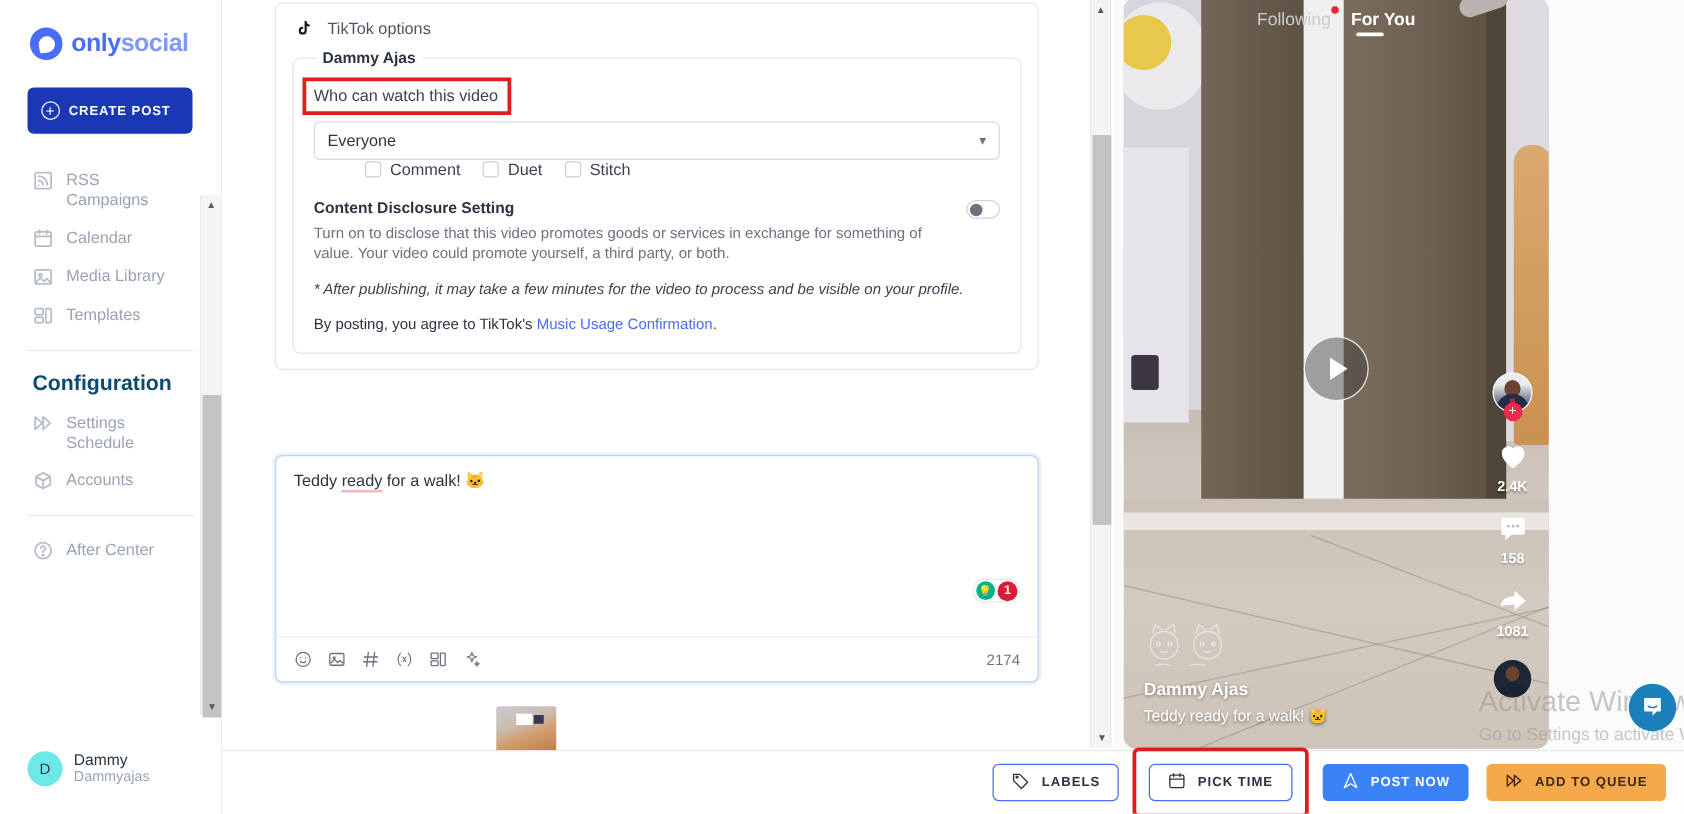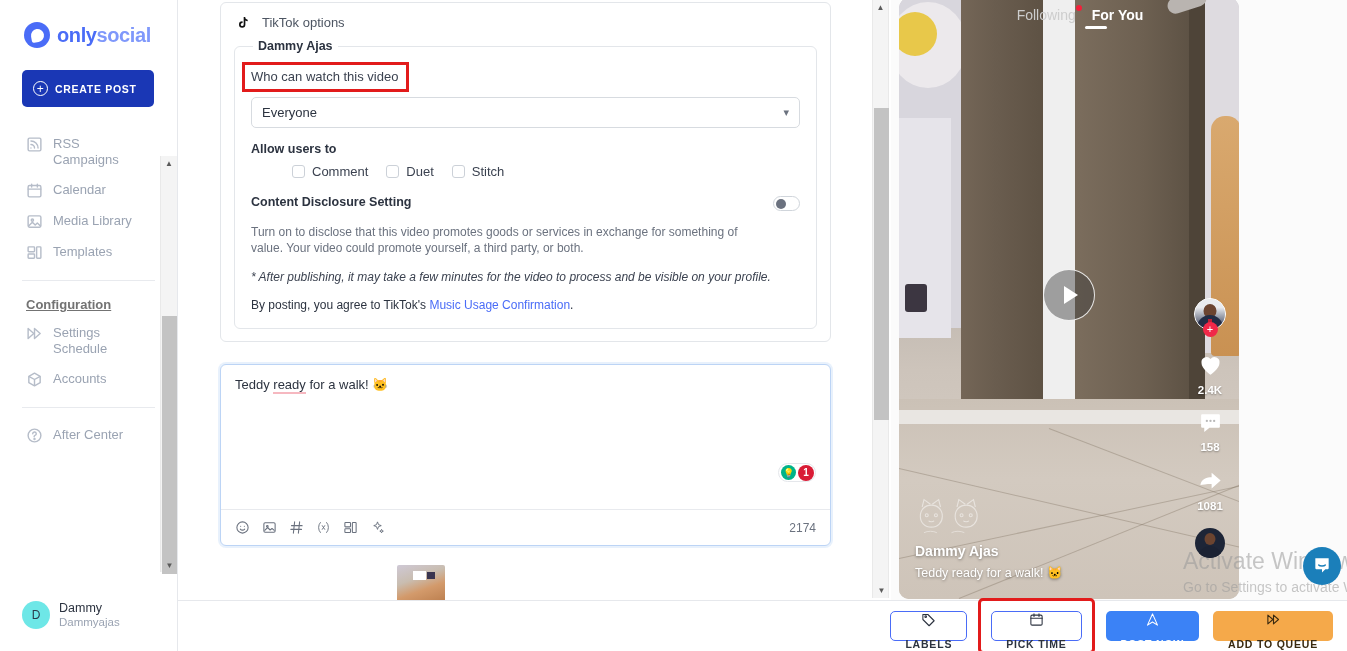--- a/index.html
+++ b/index.html
@@ -36,21 +36,21 @@
   .plus-ic { width:15px;height:15px;border:1.6px solid #fff;border-radius:50%;
      display:flex;align-items:center;justify-content:center;font-size:12px;line-height:1;font-weight:400;}
 
   .nav-scroll { margin-top:22px; }
   .nav-item { display:flex; align-items:flex-start; gap:10px; padding:7px 0 7px 26px;
      color:#9aa3b2; font-size:13px; cursor:pointer; line-height:16px; }
   .nav-item .lbl { max-width:88px; }
   .nav-ic { width:17px;height:17px;flex:0 0 17px; margin-top:0px; color:#b6bdc9; }
   .nav-ic svg { display:block; width:17px; height:17px; }
   .divider { height:1px; background:#e8eaee; margin:12px 22px; }
-  .section-title { padding:4px 0 6px 26px; font-size:13px; font-weight:700; color:#737373;text-decoration:underline; }
+  .section-title { padding:4px 0 6px 26px; font-size:17px; font-weight:700; color:#0c4a6e; }
 
   .user-row { position:absolute; bottom:22px; left:22px; display:flex; align-items:center; gap:9px; }
   .avatar-c { width:28px;height:28px;border-radius:50%;background:#6ee7e7;color:#2b3a4a;
      display:flex;align-items:center;justify-content:center;font-size:12px;font-weight:500;}
   .u-name { font-size:12.5px; color:#2c3340; line-height:14px;}
   .u-handle { font-size:11.5px; color:#9aa3b2; line-height:14px;}
 
   
   .sb-scroll { position:absolute; right:0px; top:156px; width:17px; height:416px; background:#f4f4f4;
      border-left:1px solid #e9e9e9; }
@@ -91,21 +91,21 @@
   .cbrow { display:flex; align-items:center; gap:18px;margin-left:41px; }
   .cb { display:flex; align-items:center; gap:7px; font-size:13px; color:#3b4250; cursor:pointer;}
   .cbox { width:13px;height:13px;border:1px solid #ccd1d8; border-radius:3px; background:#fff; flex:0 0 13px;}
 
   .disc-row { display:flex; align-items:flex-start; justify-content:space-between; margin-top:16px; }
   .disc-title { font-size:12.5px; font-weight:700; color:#2c3340; }
   .toggle { width:27px;height:15px;border-radius:9px;border:1px solid #d0d5db;background:#fff;
      position:relative; flex:0 0 27px; cursor:pointer; margin-top:1px;}
   .toggle i { position:absolute; left:2px; top:1.5px; width:10px;height:10px;border-radius:50%;
      background:#6b727f; display:block;}
-  .disc-desc { font-size:12px; color:#6b727f; line-height:16px; margin-top:13px; max-width:520px;}
+  .disc-desc { font-size:12px; color:#6b727f; line-height:16px; margin-top:3px; max-width:520px;}
   .note { font-size:12px; color:#3b4250; font-style:italic; line-height:16px; margin-top:13px; max-width:520px;}
   .agree { font-size:12px; color:#2c3340; margin-top:13px; }
   .agree a { color:#4a6cf7; text-decoration:none; }
 
   
   .editor {
     position:absolute; left:42px; top:364px; width:611px; height:182px;
     border:1px solid #bcd4f5; border-radius:6px; background:#fff;
     box-shadow:0 0 0 2px rgba(190,215,246,0.35);
   }
@@ -158,21 +158,21 @@
   .door-edge { position:absolute; left:290px; top:0; width:16px; height:425px; background:#4e4438;}
   .wall-right { position:absolute; left:306px; top:0; width:40px; height:355px; background:#dedbe0;}
   .board { position:absolute; left:312px; top:118px; width:30px; height:240px;
      background:linear-gradient(180deg,#d9a96f,#c99152); border-radius:14px 14px 4px 4px;}
   .floor { position:absolute; left:0; bottom:0; width:100%; height:200px;
      background:linear-gradient(180deg,#cbc1b6 0%,#d3cac0 40%,#cec4b9 100%);}
   .floor-line { position:absolute; background:rgba(120,105,90,0.35); height:1px; transform-origin:left center;}
   .baseboard { position:absolute; left:0; top:412px; width:346px; height:14px; background:#e9e6e2; }
   .handle-top { position:absolute; left:268px; top:-4px; width:40px;height:16px;background:#b9b4b0;border-radius:8px; transform:rotate(-18deg);}
 
-  .tabs { position:absolute; top:9px; left:11px; width:100%; display:flex; justify-content:center;
+  .tabs { position:absolute; top:9px; left:0; width:100%; display:flex; justify-content:center;
      align-items:center; gap:16px; z-index:5;}
   .tab { font-size:14px; color:#cdcdcd; position:relative; font-weight:400; cursor:pointer;}
   .tab.active { color:#fff; font-weight:700; }
   .tab .dot { position:absolute; right:-6px; top:-2px; width:6px;height:6px;border-radius:50%;background:#f41f3a;}
   .tab-underline { position:absolute; top:28px; left:50%; margin-left:16px; width:22px; height:2.5px;
      background:#fff; border-radius:2px; }
 
   .play-btn { position:absolute; left:50%; top:297px; transform:translate(-50%,-50%);
      width:52px;height:52px;border-radius:50%; background:rgba(60,60,60,0.45);
      border:1.5px solid rgba(255,255,255,0.85); display:flex;align-items:center;justify-content:center;cursor:pointer;}
@@ -210,21 +210,21 @@
   .watermark { position:absolute; left:1005px; top:548px; width:340px; z-index:1; pointer-events:none;}
   .wm1 { font-size:23px; color:#9a9a9a; opacity:0.55; }
   .wm2 { font-size:14px; color:#9a9a9a; opacity:0.55; margin-top:4px;}
 
   
   .bottombar { position:absolute; left:178px; bottom:0; width:1169px; height:51px;
      background:#fff; border-top:1px solid #e6e8ec; display:flex; align-items:center;
      justify-content:flex-end; padding-right:14px; gap:14px; z-index:10;}
   .bbtn { height:30px; border-radius:5px; display:flex; align-items:center; gap:9px;
      font-size:10.5px; font-weight:700; letter-spacing:0.8px; padding:0 14px; cursor:pointer;
-     border:1px solid transparent; font-family:inherit;flex-direction:column;}
+     border:1px solid transparent; font-family:inherit;}
   .bbtn svg { flex:0 0 auto; }
   .b-outline { background:#fff; border:1px solid #4a6cf7; color:#2c3340; }
   .b-blue { background:#3b82f6; color:#fff; }
   .b-orange { background:#f5a94a; color:#3a2a10; }
   .picktime-wrap { outline:3px solid #e21b1b; padding:10px; border-radius:2px; }
 
   .intercom { position:absolute; right:6px; bottom:66px; width:38px;height:38px;border-radius:50%;
      background:#1b7fba; display:flex;align-items:center;justify-content:center; cursor:pointer; z-index:20;}
 </style>
 </head>
@@ -356,21 +356,20 @@
 
           <div class="field-label">
             <span class="redbox">Who can watch this video</span>
           </div>
 
           <div class="sel">
             <span>Everyone</span>
             <span class="chev">▾</span>
           </div>
 
-          <div class="allow-t">Allow users to</div>
           <div class="cbrow">
             <label class="cb">
               <span class="cbox"></span>
               <span>Comment</span>
             </label>
             <label class="cb">
               <span class="cbox"></span>
               <span>Duet</span>
             </label>
             <label class="cb">

